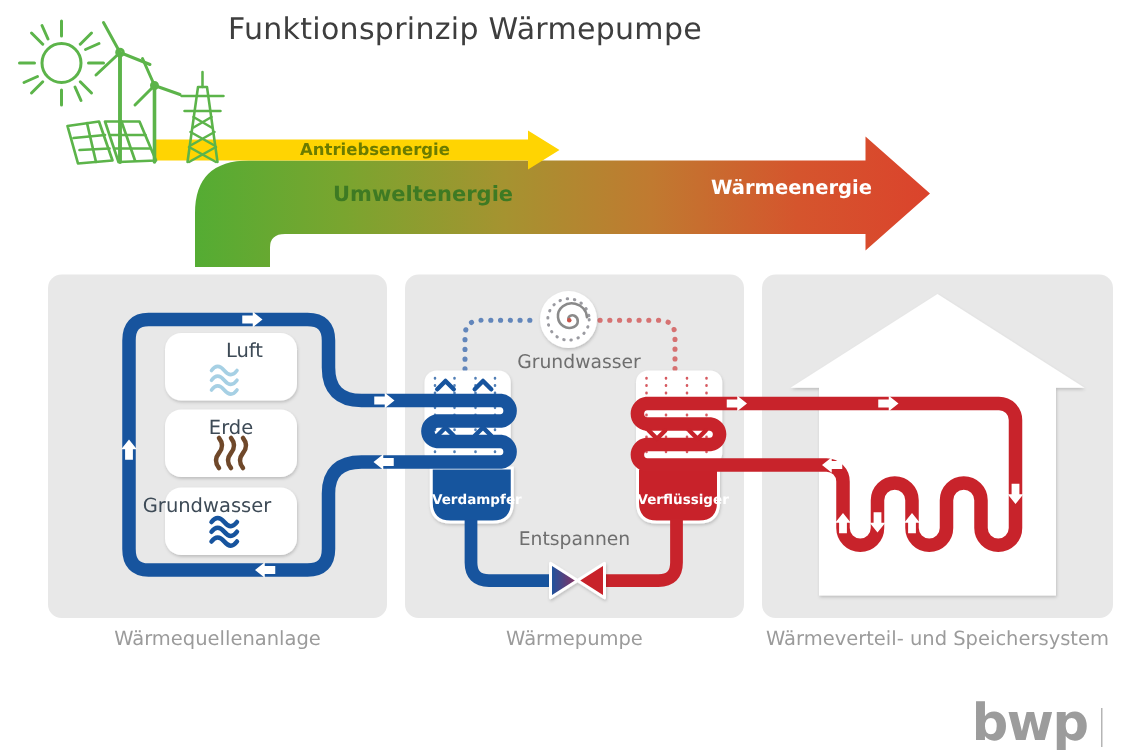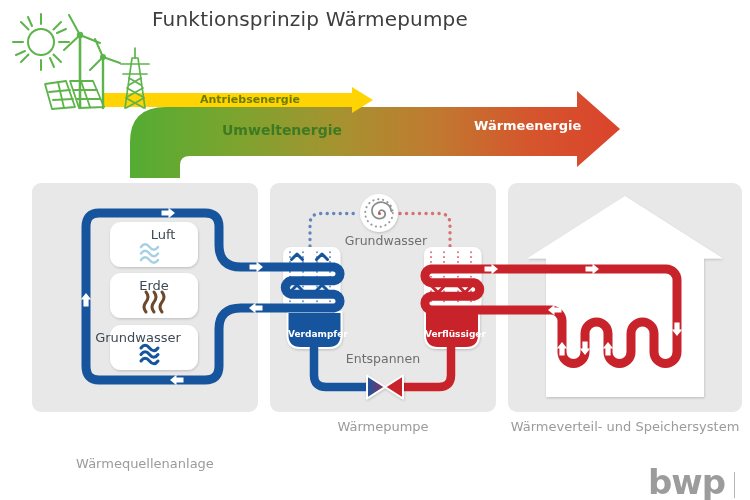--- a/index.html
+++ b/index.html
@@ -202,21 +202,21 @@
   <div class="txt box-label" style="left:110px;top:227px;width:106px;">Luft</div>
   <div class="txt box-label" style="left:110px;top:278px;width:88px;">Erde</div>
   <div class="txt box-label" style="left:94px;top:330px;width:88px;">Grundwasser</div>
 
   <div class="txt proc-label" style="left:336px;top:233px;width:100px;">Grundwasser</div>
   <div class="txt proc-label" style="left:333px;top:351px;width:100px;">Entspannen</div>
 
   <div class="txt tank-label" style="left:288px;top:329px;width:53px;">Verdampfer</div>
   <div class="txt tank-label" style="left:425px;top:329px;width:54px;">Verflüssiger</div>
 
-  <div class="txt panel-label" style="left:32px;top:419px;width:226px;margin-top:37px;">Wärmequellenanlage</div>
+  <div class="txt panel-label" style="left:32px;top:419px;width:226px;">Wärmequellenanlage</div>
   <div class="txt panel-label" style="left:270px;top:419px;width:226px;">Wärmepumpe</div>
   <div class="txt panel-label" style="left:508px;top:419px;width:234px;">Wärmeverteil- und Speichersystem</div>
 
   <div class="logo">
     <div class="logo-word">bwp</div>
     <div class="logo-div"></div>
   </div>
 
 </div>
 

